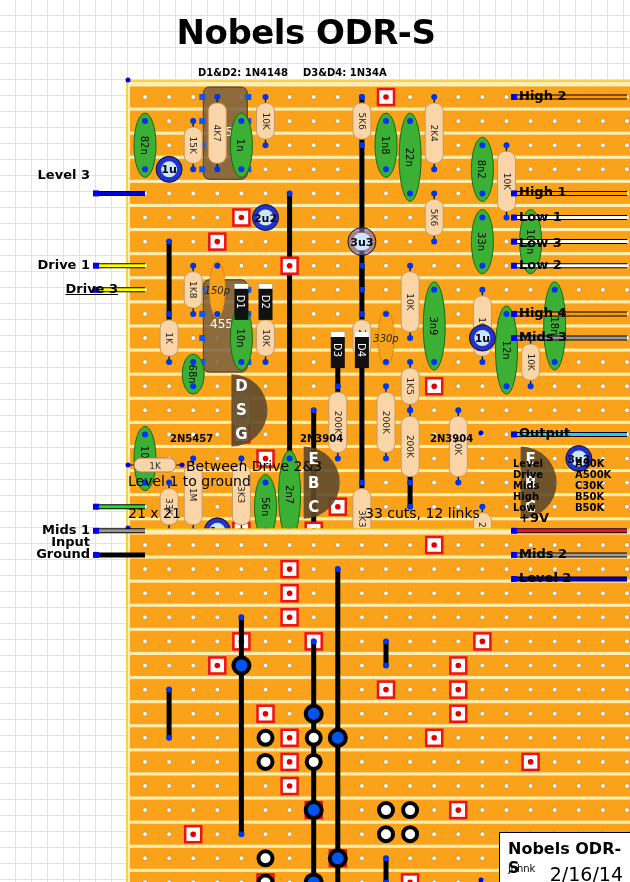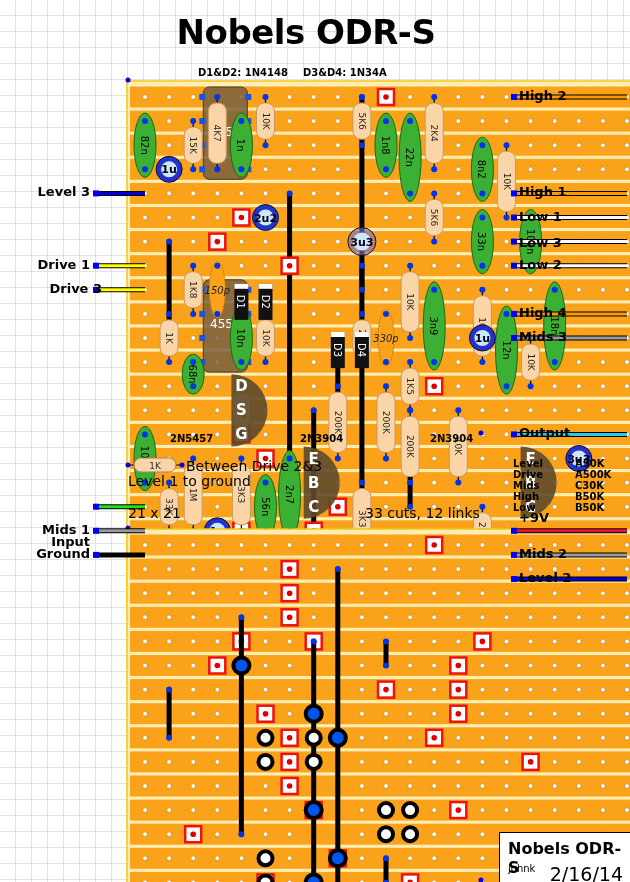--- a/index.html
+++ b/index.html
@@ -1568,23 +1568,23 @@
     <rect x="511" y="527.8" width="6" height="6" fill="#0000ee"></rect>
     <line x1="627" y1="554.9000000000001" x2="514" y2="554.9000000000001" stroke="#000" stroke-width="5"></line>
     <line x1="627" y1="554.9000000000001" x2="514" y2="554.9000000000001" stroke="#999999" stroke-width="3"></line>
     <rect x="511" y="551.9000000000001" width="6" height="6" fill="#0000ee"></rect>
     <line x1="627" y1="579" x2="514" y2="579" stroke="#000" stroke-width="5"></line>
     <line x1="627" y1="579" x2="514" y2="579" stroke="#0000dd" stroke-width="3"></line>
     <rect x="511" y="576" width="6" height="6" fill="#0000ee"></rect>
   </svg>
 
 <div id="leftlabels">
-    <div class="abs lbl" style="right: 540px; top: 184px; text-align: right;">Level 3</div>
+    <div class="abs lbl" style="right: 540px; top: 167px; text-align: right;">Level 3</div>
     <div class="abs lbl" style="right: 540px; top: 256.7px; text-align: right;">Drive 1</div>
-    <div class="abs lbl" style="right: 528px; top: 280.8px; text-align: left;">Drive 3</div>
+    <div class="abs lbl" style="right: 512px; top: 280.8px; text-align: left; text-decoration: underline;">Drive 3</div>
     <div class="abs lbl" style="right: 540px; top: 497.7px; text-align: right; margin-top: 36px;">Input</div>
     <div class="abs lbl" style="right: 540px; top: 521.8px; text-align: right;">Mids 1</div>
     <div class="abs lbl" style="right: 540px; top: 545.9px; text-align: right; margin-left: 24px;">Ground</div>
   </div>
 <div id="rightlabels">
     <div class="abs lbl" style="left: 519px; top: 88px;">High 2</div>
     <div class="abs lbl" style="left: 519px; top: 184.4px;">High 1</div>
     <div class="abs lbl" style="left: 519px; top: 208.5px;">Low 1</div>
     <div class="abs lbl" style="left: 519px; top: 235px;">Low 3</div>
     <div class="abs lbl" style="left: 519px; top: 256.7px;">Low 2</div>

